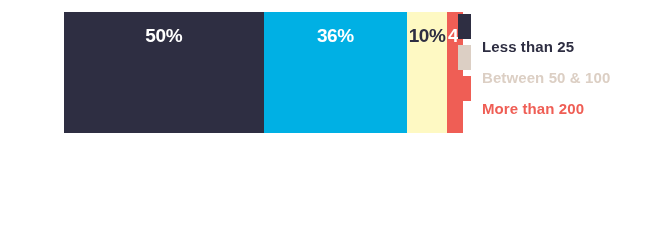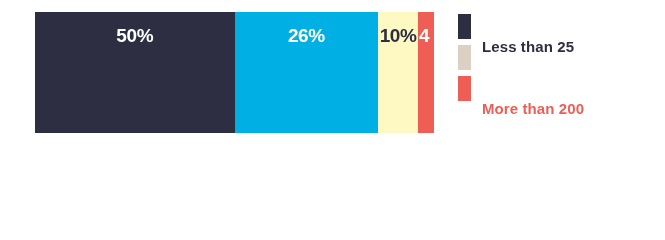--- a/index.html
+++ b/index.html
@@ -95,26 +95,26 @@
     margin-top: 40px;
   }
 </style>
 </head>
 <body>
 
 <div id="chart-root" style="background: rgb(255, 255, 255);">
 
   <div id="stacked-bar">
 
-    <div class="bar-segment seg-0" style="flex: 0 0 50%; background: rgb(46, 46, 66);">
+    <div class="bar-segment seg-0" style="flex: 0 0 50%; background: rgb(46, 46, 66); margin-left: 29px;">
       <span class="bar-segment-label lbl-light" style="color: rgb(255, 255, 255);">50%</span>
     </div>
 
     <div class="bar-segment seg-1" style="flex: 0 0 36%; background: rgb(0, 176, 228);">
-      <span class="bar-segment-label lbl-light" style="color: rgb(255, 255, 255);">26%</span>
+      <span class="bar-segment-label lbl-light" style="color: rgb(255, 255, 255);">36%</span>
     </div>
 
     <div class="bar-segment seg-2" style="flex: 0 0 10%; background: #fef9c3;">
       <span class="bar-segment-label lbl-dark" style="color: rgb(46, 46, 66);">10%</span>
     </div>
 
     <div class="bar-segment seg-3 narrow" style="flex: 0 0 4%; background: rgb(239, 94, 85);">
       <span class="bar-segment-label lbl-light" style="color: rgb(255, 255, 255);">4</span>
     </div>
 
@@ -123,20 +123,21 @@
   <div id="legend">
 
     <div class="legend-item">
       <span class="legend-swatch" style="background: rgb(46, 46, 66);"></span>
       <span class="legend-label" style="color: rgb(46, 46, 66);">Less than 25</span>
     </div>
 
 
     <div class="legend-item">
       <span class="legend-swatch" style="background: rgb(220, 207, 196);"></span>
+      <span class="legend-label" style="color: rgb(220, 207, 196);">Between 50 &amp; 100</span>
     </div>
 
     <div class="legend-item">
       <span class="legend-swatch" style="background: rgb(239, 94, 85);"></span>
       <span class="legend-label" style="color: rgb(239, 94, 85);">More than 200</span>
     </div>
 
   </div>
 
 </div>

